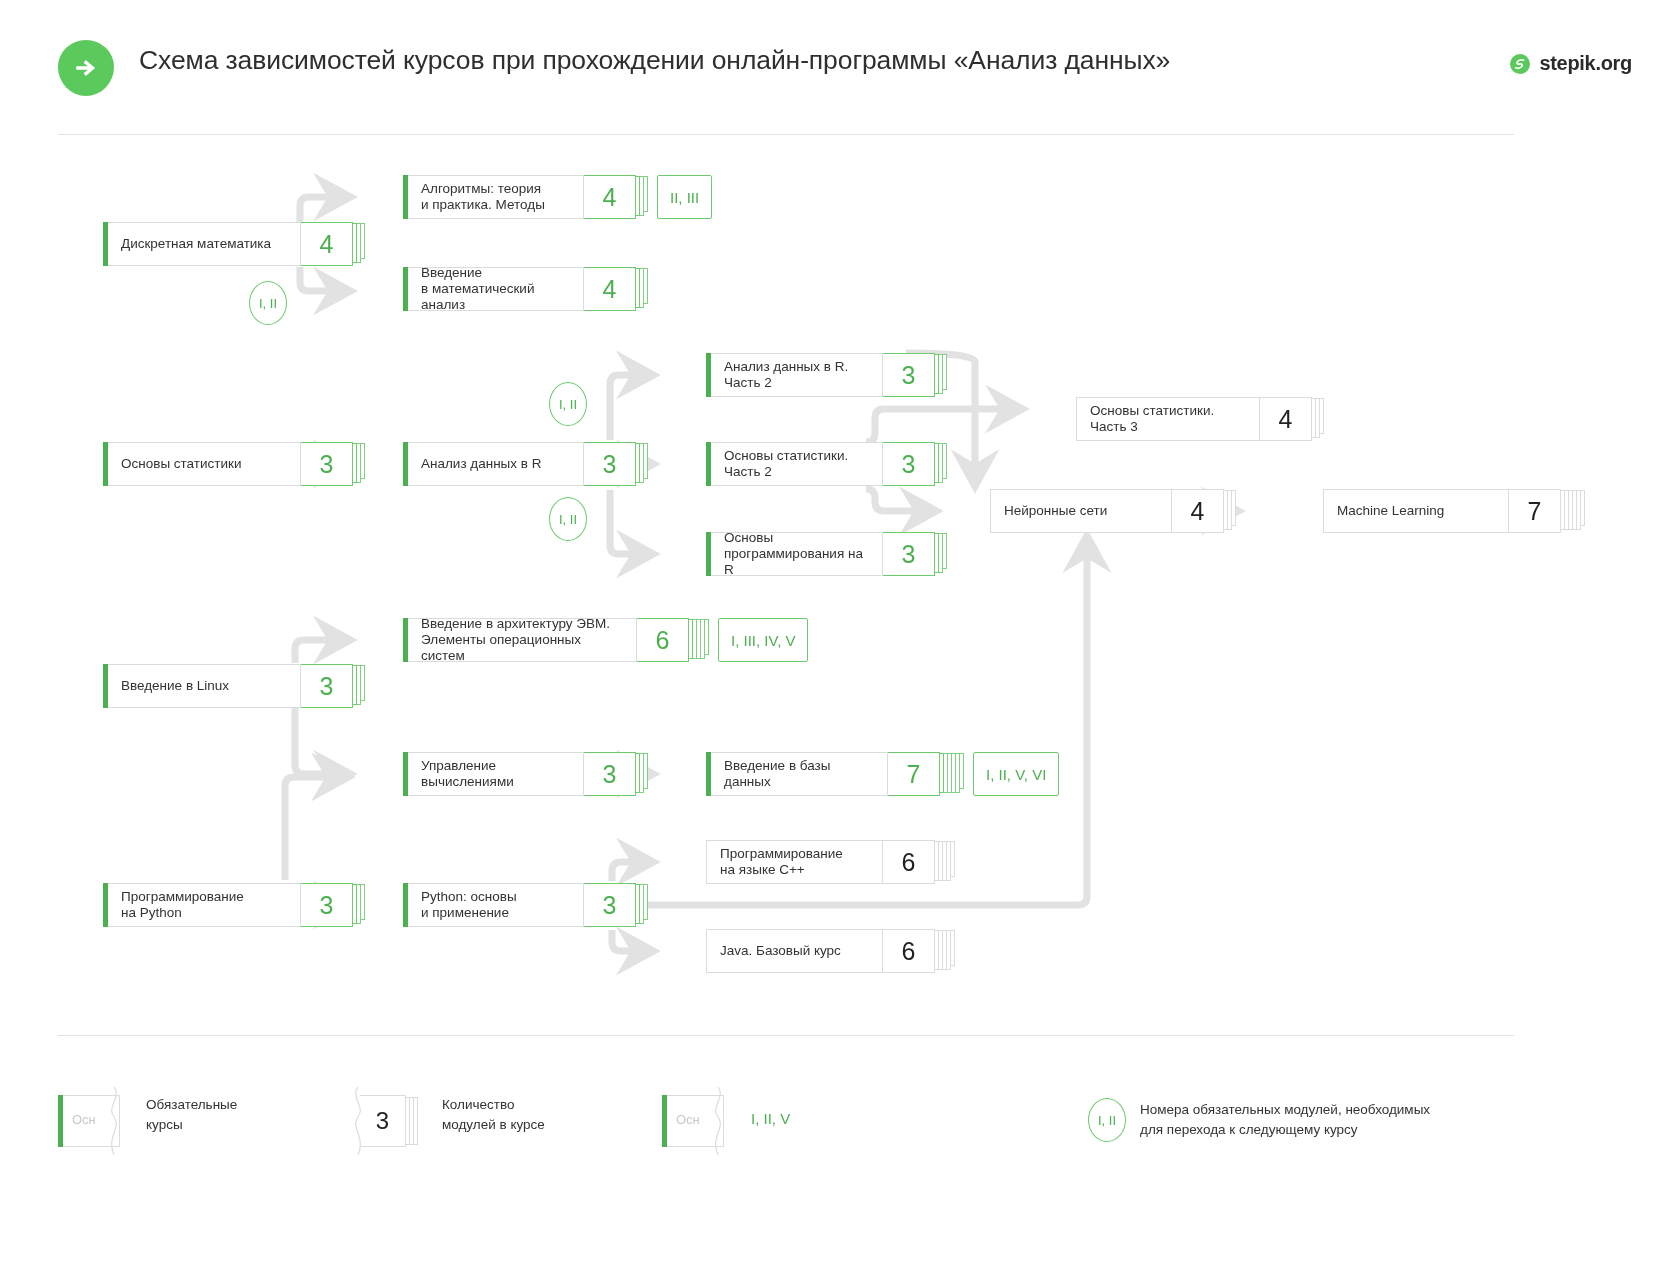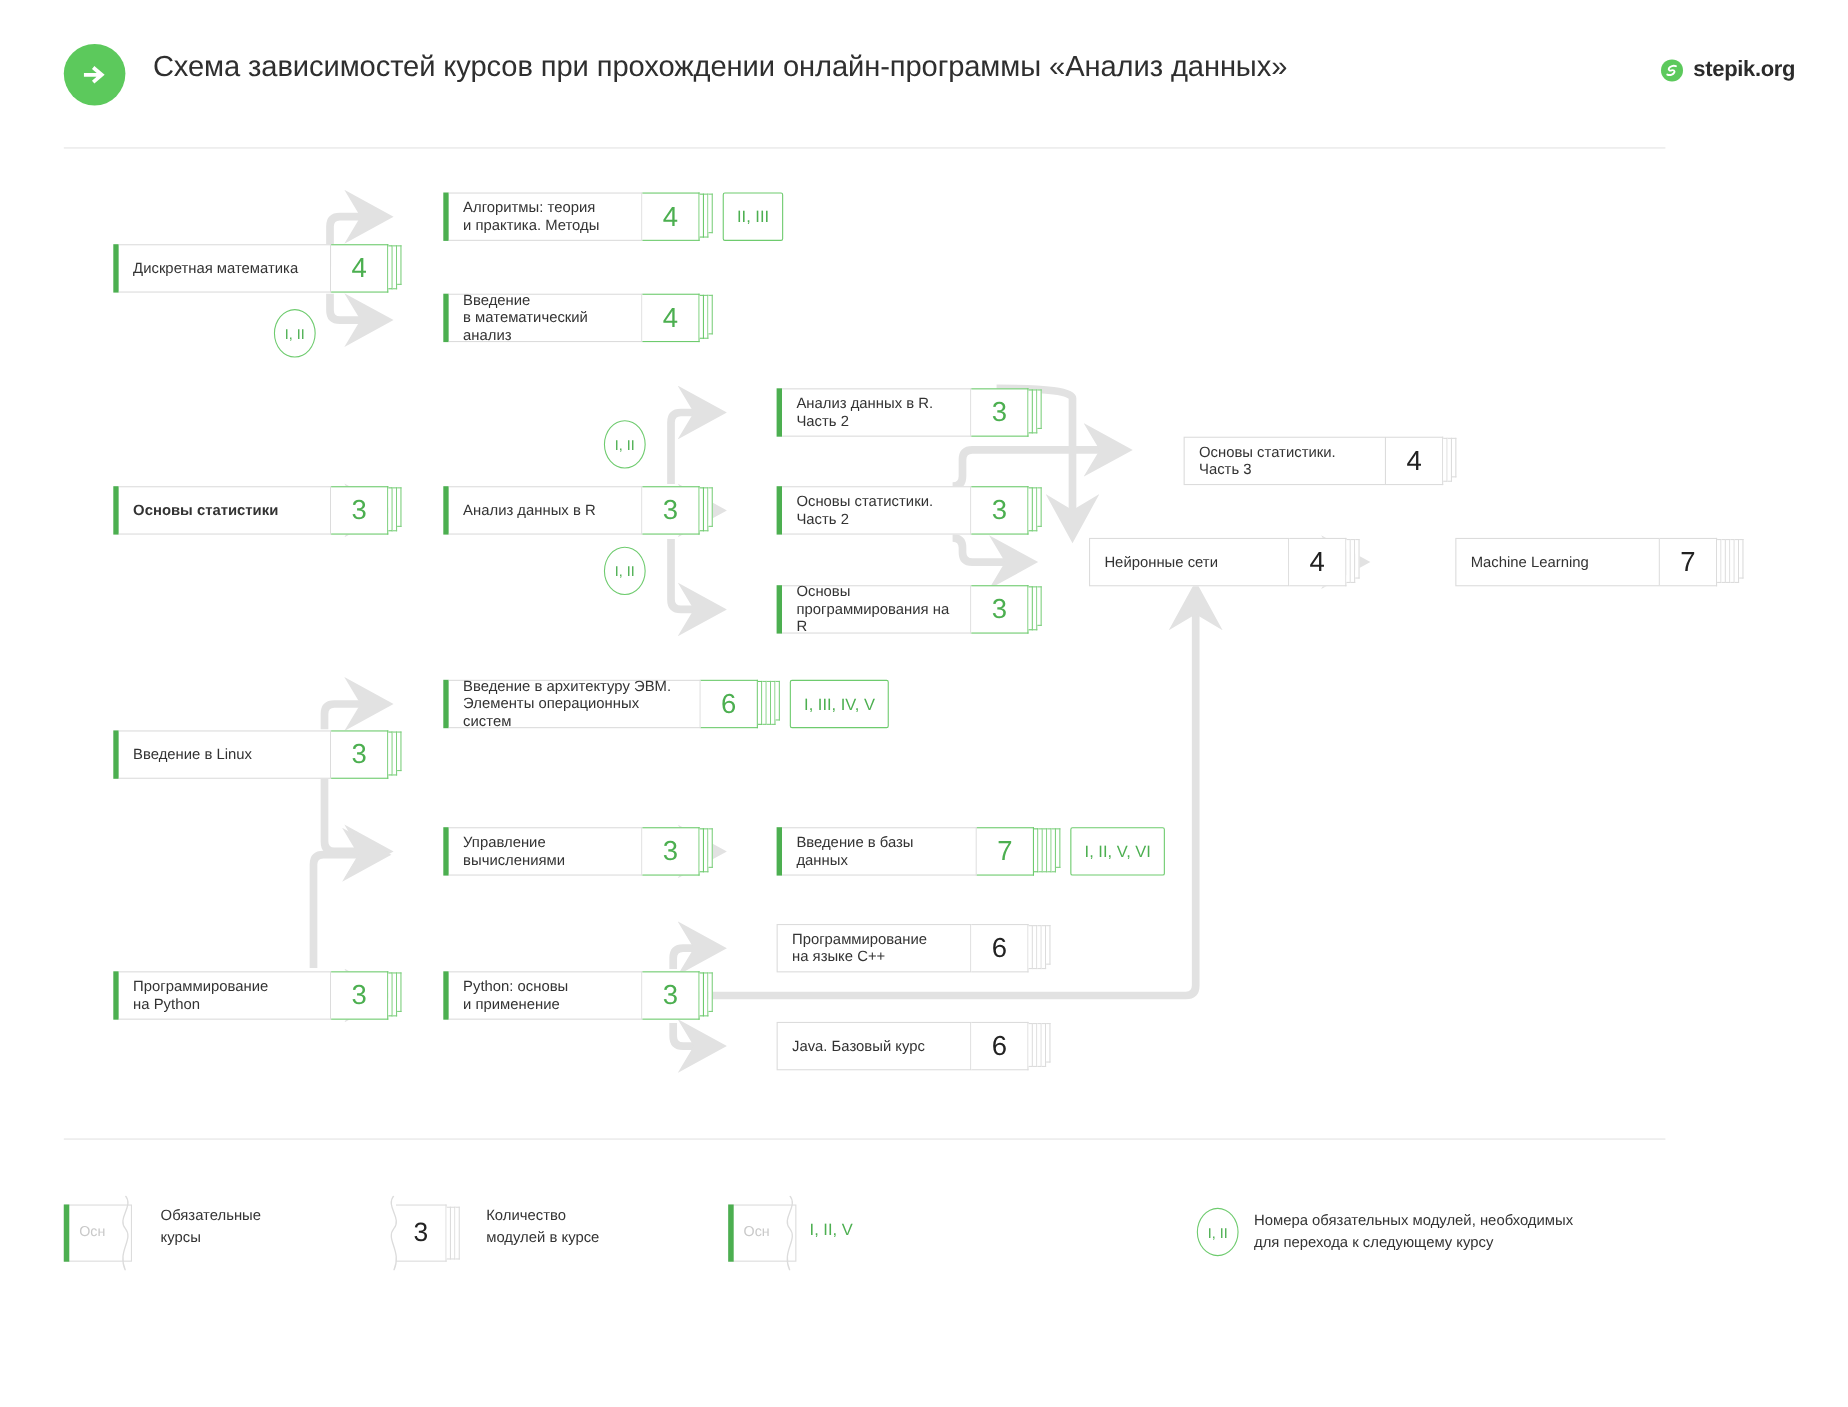--- a/index.html
+++ b/index.html
@@ -99,21 +99,21 @@
   }
   .lg-num .nbody{
     position:absolute;left:6px;top:0;width:46px;height:52px;box-sizing:border-box;
     background:#fff;border:1px solid #dcdcdc;border-left:none;
     display:flex;align-items:center;justify-content:center;font-size:24px;color:#222;
   }
   .lg-num .nstack{position:absolute;left:52px;top:2px;display:flex;}
   .lg-num .nstack i{display:block;width:4px;height:48px;border:1px solid #dcdcdc;border-left:none;background:#fff;box-sizing:border-box;}
   .lg-num .tear{position:absolute;left:-8px;top:-8px;width:22px;height:68px;}
   .lg-txt{margin-left:14px;font-size:13.5px;line-height:20px;color:#333;white-space:pre-line;}
-  .lg-badge{margin-left:0;margin-top:15px;font-size:15px;color:#4caf50;white-space:nowrap;}
+  .lg-badge{margin-left:15px;margin-top:15px;font-size:15px;color:#4caf50;white-space:nowrap;}
   .lg-circle{
     width:38px;height:44px;flex:0 0 38px;margin-top:3px;box-sizing:border-box;
     border:1px solid #6ecb6e;border-radius:50%;background:#fff;
     display:flex;align-items:center;justify-content:center;font-size:13px;color:#4caf50;
   }
   svg.edges{position:absolute;left:0;top:0;width:1680px;height:1279px;pointer-events:none;}
 </style>
 </head>
 <body>
 
@@ -220,21 +220,21 @@
         <i></i>
         <i></i>
         <i></i>
       </div>
   </div>
 
   <div class="mod-circle" style="left:249px;top:281px;">I, II</div>
 
   <div class="card green" style="left:58px;top:442px;">
     <div class="accent"></div>
-    <div class="body" style="width:193px;font-weight:bold;">
+    <div class="body" style="width:193px;">
         <span>Основы статистики</span>
       </div>
     <div class="num">3</div>
     <div class="stack">
         <i></i>
         <i></i>
         <i></i>
       </div>
   </div>
 

